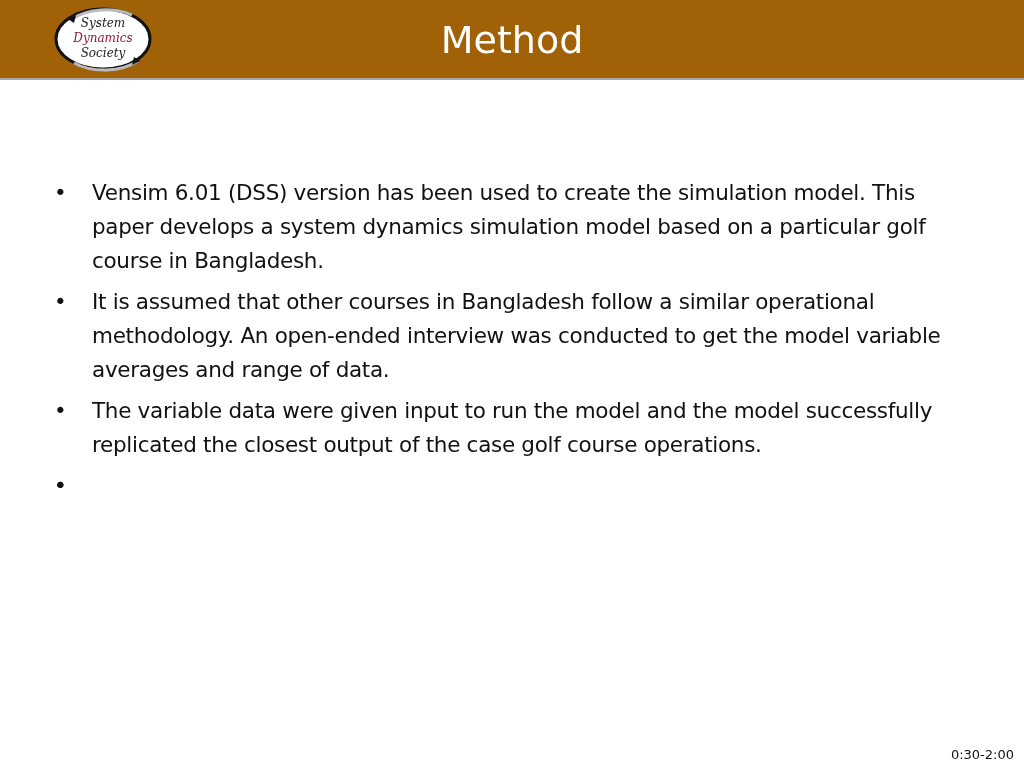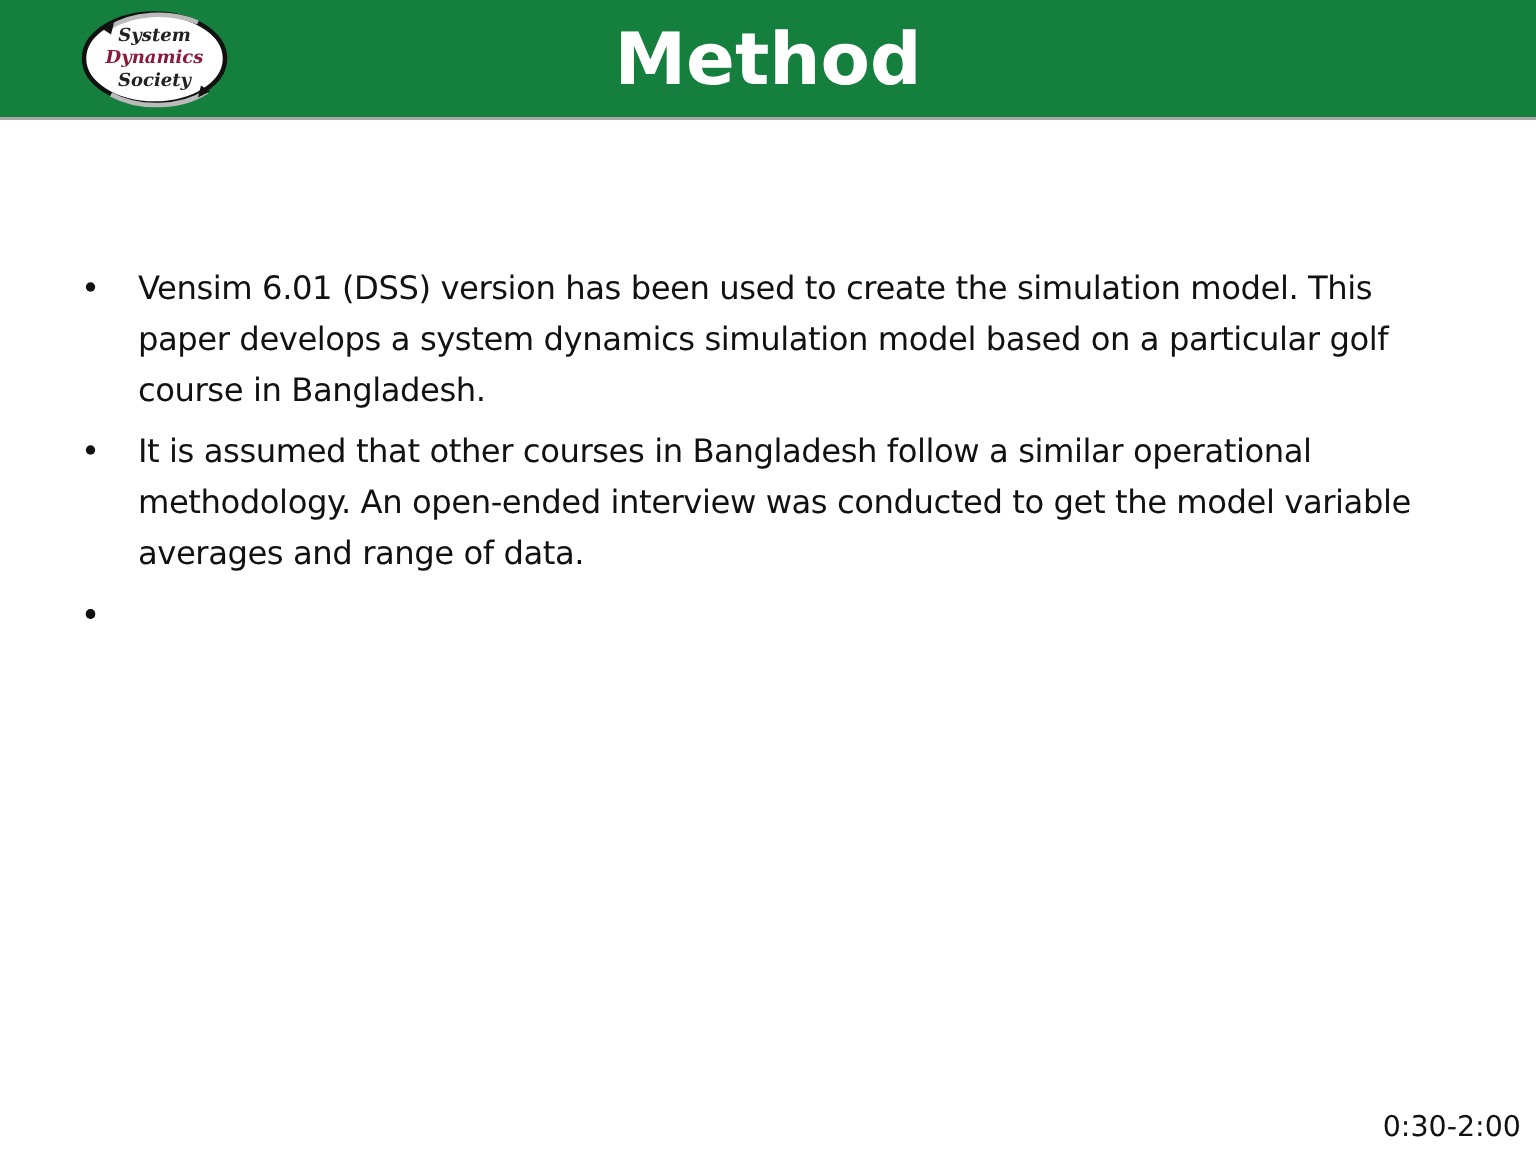--- a/index.html
+++ b/index.html
@@ -4,53 +4,52 @@
   <style>
     html, body { margin: 0; padding: 0; }
     body {
       width: 1024px; height: 768px; position: relative; overflow: hidden;
       background: #ffffff;
       font-family: "Liberation Sans", "DejaVu Sans", sans-serif;
       color: #111111;
     }
     .header {
       position: absolute; left: 0; top: 0; width: 1024px; height: 78px;
-      background: #15803d;
+      background: #a16207;
       border-bottom: 2px solid #a6a6a6;
-      font-weight: bold;
     }
     .logo {
       position: absolute; left: 52px; top: 5px; width: 102px; height: 68px;
     }
     .logo svg { width: 102px; height: 68px; display: block; }
     .title {
       position: absolute; left: 0; right: 0; top: 10px;
       text-align: center;
       font-family: "DejaVu Sans", sans-serif;
-      font-size: 48px; color: #ffffff; letter-spacing: 0px;
+      font-size: 38px; color: #ffffff; letter-spacing: 0px;
       line-height: 60px;
     }
     .content {
       position: absolute; left: 52px; top: 176px; width: 910px;
     }
     ul.bullets { list-style: none; margin: 0; padding: 0; }
     ul.bullets li {
       position: relative; padding-left: 40px;
       font-family: "DejaVu Sans", sans-serif;
       font-size: 21.5px; line-height: 34px; color: #111111;
       margin-bottom: 7px;
       letter-spacing: -0.3px;
     }
     ul.bullets li .bullet {
       position: absolute; left: 2px; top: 0; width: 20px;
     }
     .footer-note {
       position: absolute; right: 10px; bottom: 6px;
       font-family: "DejaVu Sans", sans-serif;
-      font-size: 19px; color: #111111;
+      font-size: 13px; color: #111111;
     }
   </style>
 </head>
 <body>
 
 <div class="header">
   <div class="logo">
     <svg viewBox="0 0 102 68">
       <ellipse cx="51" cy="34" rx="47" ry="30" fill="#ffffff" stroke="#111" stroke-width="3"></ellipse>
       <path d="M20 14 A47 30 0 0 1 80 10" fill="none" stroke="#bbbbbb" stroke-width="3"></path>
@@ -62,19 +61,19 @@
       <text x="51" y="52" text-anchor="middle" font-family="DejaVu Serif, serif" font-style="italic" font-size="12" fill="#222">Society</text>
     </svg>
   </div>
   <div class="title">Method</div>
 </div>
 
 <div class="content">
   <ul class="bullets">
     <li><span class="bullet">•</span><span>Vensim 6.01 (DSS) version has been used to create the simulation model. This paper develops a system dynamics simulation model based on a particular golf course in Bangladesh.</span></li>
     <li><span class="bullet">•</span><span>It is assumed that other courses in Bangladesh follow a similar operational methodology. An open-ended interview was conducted to get the model variable averages and range of data.</span></li>
-    <li><span class="bullet">•</span></li>
+    <li><span class="bullet">•</span><span>The variable data were given input to run the model and the model successfully replicated the closest output of the case golf course operations.</span></li>
     <li><span class="bullet">•</span></li>
     <li><span class="bullet">•</span></li>
   </ul>
 </div>
 
 <div class="footer-note">0:30-2:00</div>
 
 </body></html>

